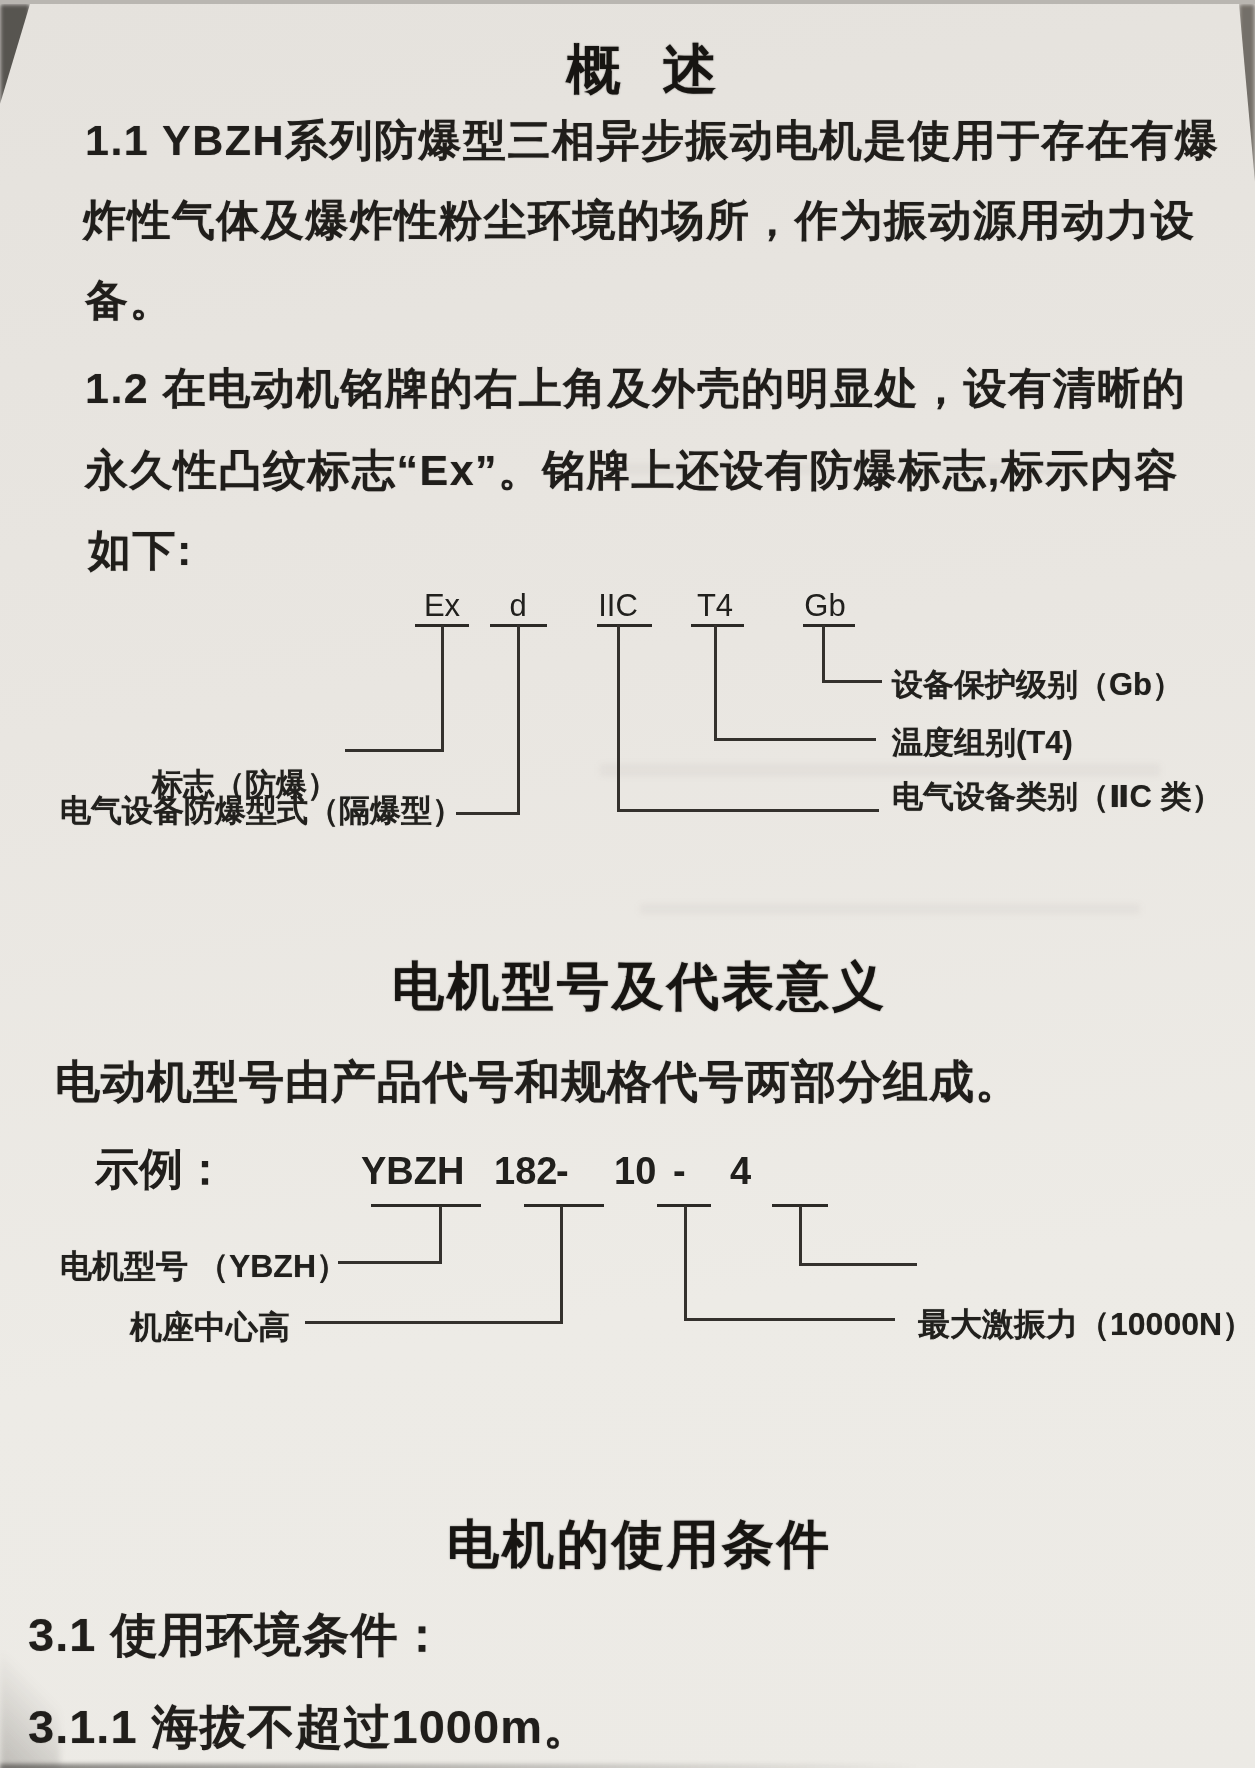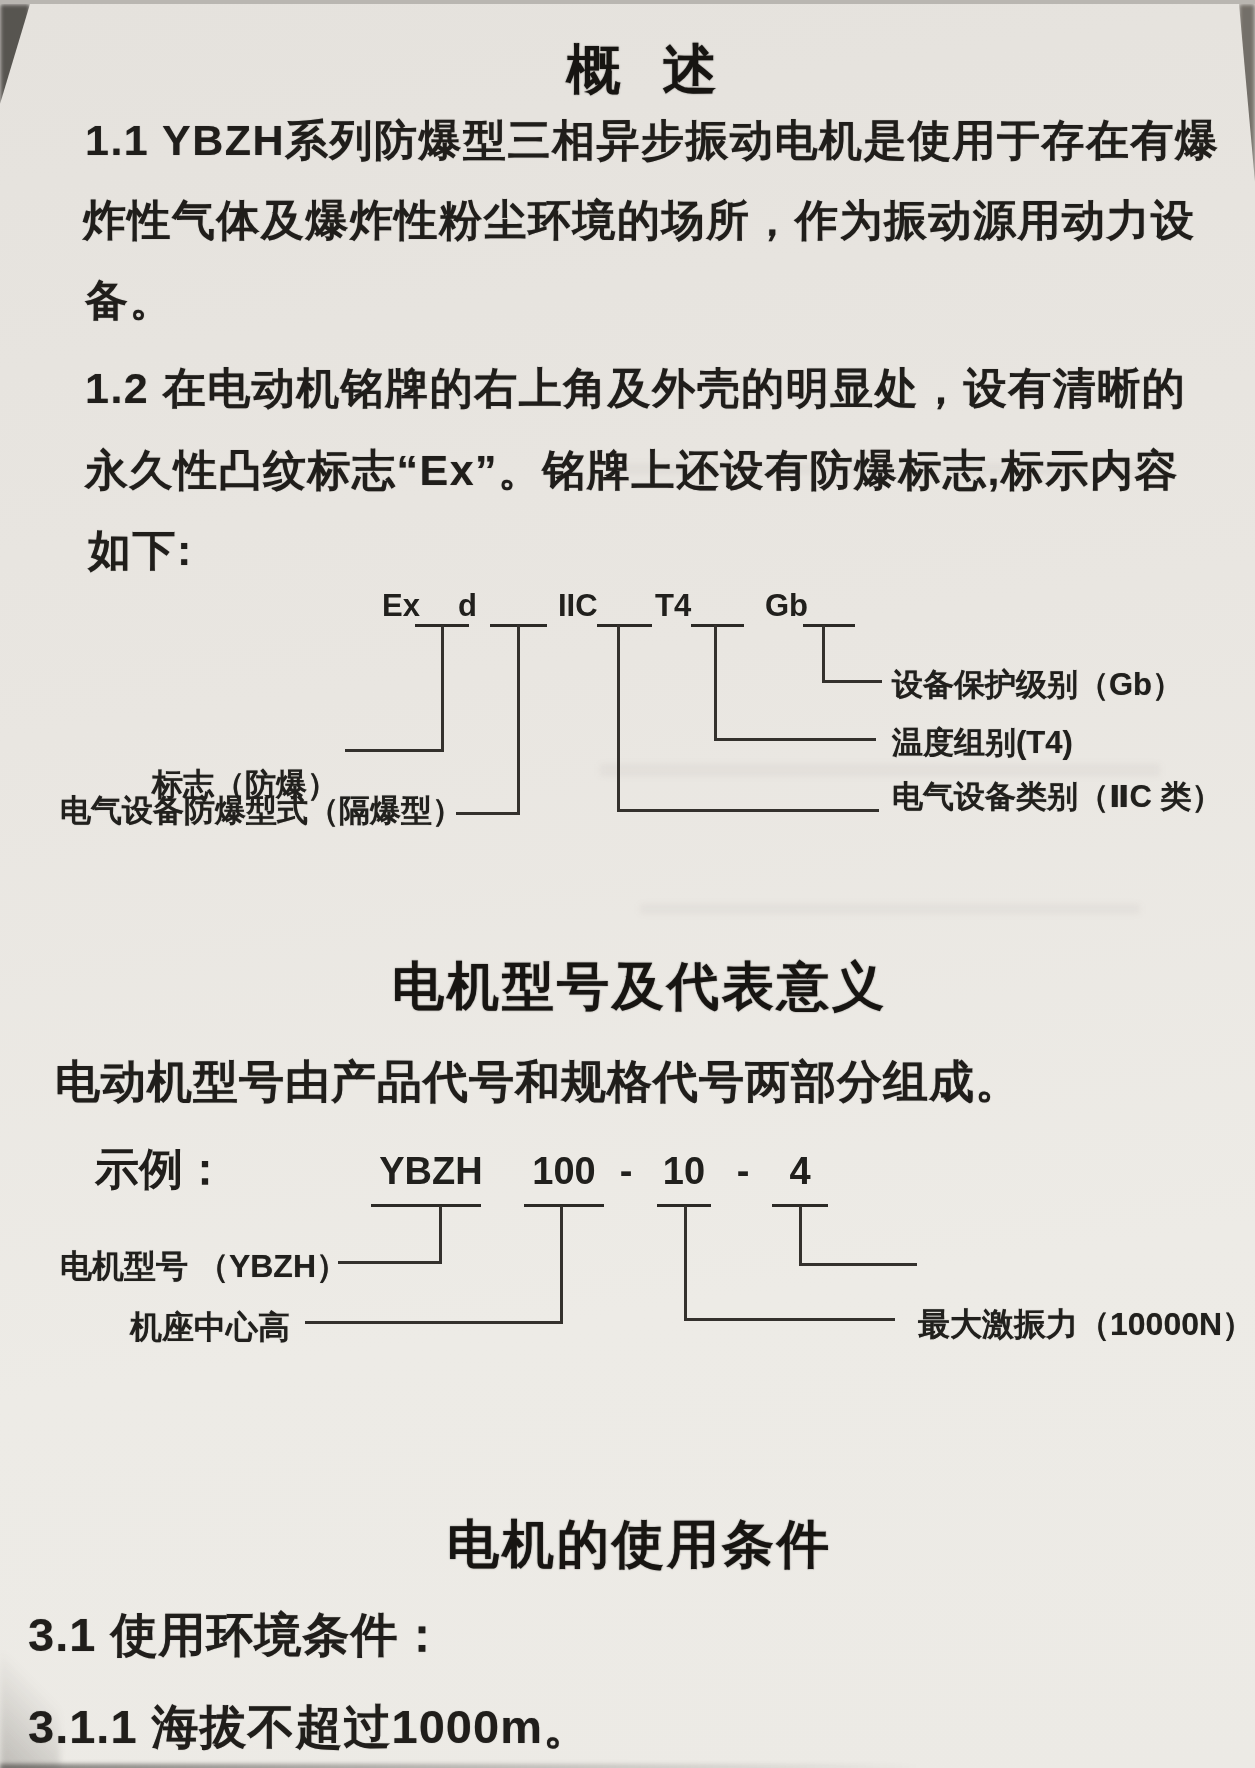--- a/index.html
+++ b/index.html
@@ -18,22 +18,22 @@
   .edge-tr{right:0;top:0;width:16px;height:178px;background:#57524b;clip-path:polygon(0 0,100% 0,100% 100%);filter:blur(2px);opacity:.8;}
   .edge-bottom{left:0;bottom:0;width:920px;height:8px;background:linear-gradient(90deg,rgba(40,38,35,.55),rgba(40,38,35,.15) 70%,rgba(40,38,35,0));filter:blur(2px);}
   .edge-bl{left:0;bottom:0;width:60px;height:120px;background:linear-gradient(45deg,rgba(60,57,52,.28),rgba(60,57,52,0) 70%);filter:blur(3px);}
   .ghost{background:rgba(90,88,84,.05);filter:blur(3px);}
   
   .t-main{font-size:54px;font-weight:700;letter-spacing:4px;white-space:pre;color:#171512;text-shadow:0 0 1.5px rgba(23,21,18,.65);}
   .t-sec{font-size:52px;font-weight:700;letter-spacing:3px;color:#171512;text-shadow:0 0 1.5px rgba(23,21,18,.65);}
   .body-line{font-size:43px;font-weight:700;letter-spacing:1.5px;white-space:pre;color:#201e1b;text-shadow:0 0 1px rgba(32,30,27,.45);}
   .body-lower{font-size:47px;font-weight:700;letter-spacing:1px;white-space:pre;color:#201e1b;text-shadow:0 0 1px rgba(32,30,27,.45);}
   .intro-line{font-size:45px;font-weight:700;letter-spacing:1px;white-space:pre;color:#201e1b;text-shadow:0 0 1px rgba(32,30,27,.45);}
-  .code1{width:120px;font-size:31px;font-weight:700;color:#21201d;}
-  .code2{width:140px;text-align:center;font-size:38px;font-weight:700;color:#21201d;}
+  .code1{width:120px;text-align:center;font-size:31px;font-weight:400;color:#21201d;}
+  .code2{width:140px;font-size:38px;font-weight:700;color:#21201d;}
   .example{font-size:44px;font-weight:700;color:#201e1b;}
   .dlabel{font-size:31px;font-weight:700;white-space:pre;color:#21201d;text-shadow:0 0 .8px rgba(33,32,29,.5);}
   .dlabel2{font-size:32px;font-weight:700;white-space:pre;color:#21201d;text-shadow:0 0 .8px rgba(33,32,29,.5);}
   .ra{text-align:right;}
   .center{left:0;right:0;text-align:center;}
   .hl{height:3px;background:#34312d;}
   .vl{width:3px;background:#34312d;}
   .ul{height:3px;background:#2c2a26;}
 </style>
 </head>
@@ -85,21 +85,21 @@
   <div class="abs dlabel" style="left:892px;top:718px;">温度组别(T4)</div>
   <div class="abs dlabel ra" style="left:100px;top:760px;width:238px;">标志（防爆）</div>
   <div class="abs dlabel ra" style="left:60px;top:786px;width:393px;">电气设备防爆型式（隔爆型）</div>
   <div class="abs dlabel" style="left:892px;top:772px;">电气设备类别（ⅡC 类）</div>
 
   <div class="abs center t-sec" style="top:948px;transform:translateX(12px);">电机型号及代表意义</div>
   <div class="abs intro-line" style="left:55px;top:1048px;">电动机型号由产品代号和规格代号两部分组成。</div>
 
   <div class="abs example" style="left:95px;top:1136px;">示例：</div>
   <div class="abs code2" style="left:361px;top:1146px;">YBZH</div>
-  <div class="abs code2" style="left:494px;top:1146px;">100</div>
+  <div class="abs code2" style="left:494px;top:1146px;">182</div>
   <div class="abs code2" style="left:556px;top:1146px;">-</div>
   <div class="abs code2" style="left:614px;top:1146px;">10</div>
   <div class="abs code2" style="left:673px;top:1146px;">-</div>
   <div class="abs code2" style="left:730px;top:1146px;">4</div>
 
   <div class="abs ul" style="left:371px;top:1200px;width:110px;"></div>
   <div class="abs ul" style="left:524px;top:1200px;width:80px;"></div>
   <div class="abs ul" style="left:657px;top:1200px;width:54px;"></div>
   <div class="abs ul" style="left:772px;top:1200px;width:56px;"></div>
 

